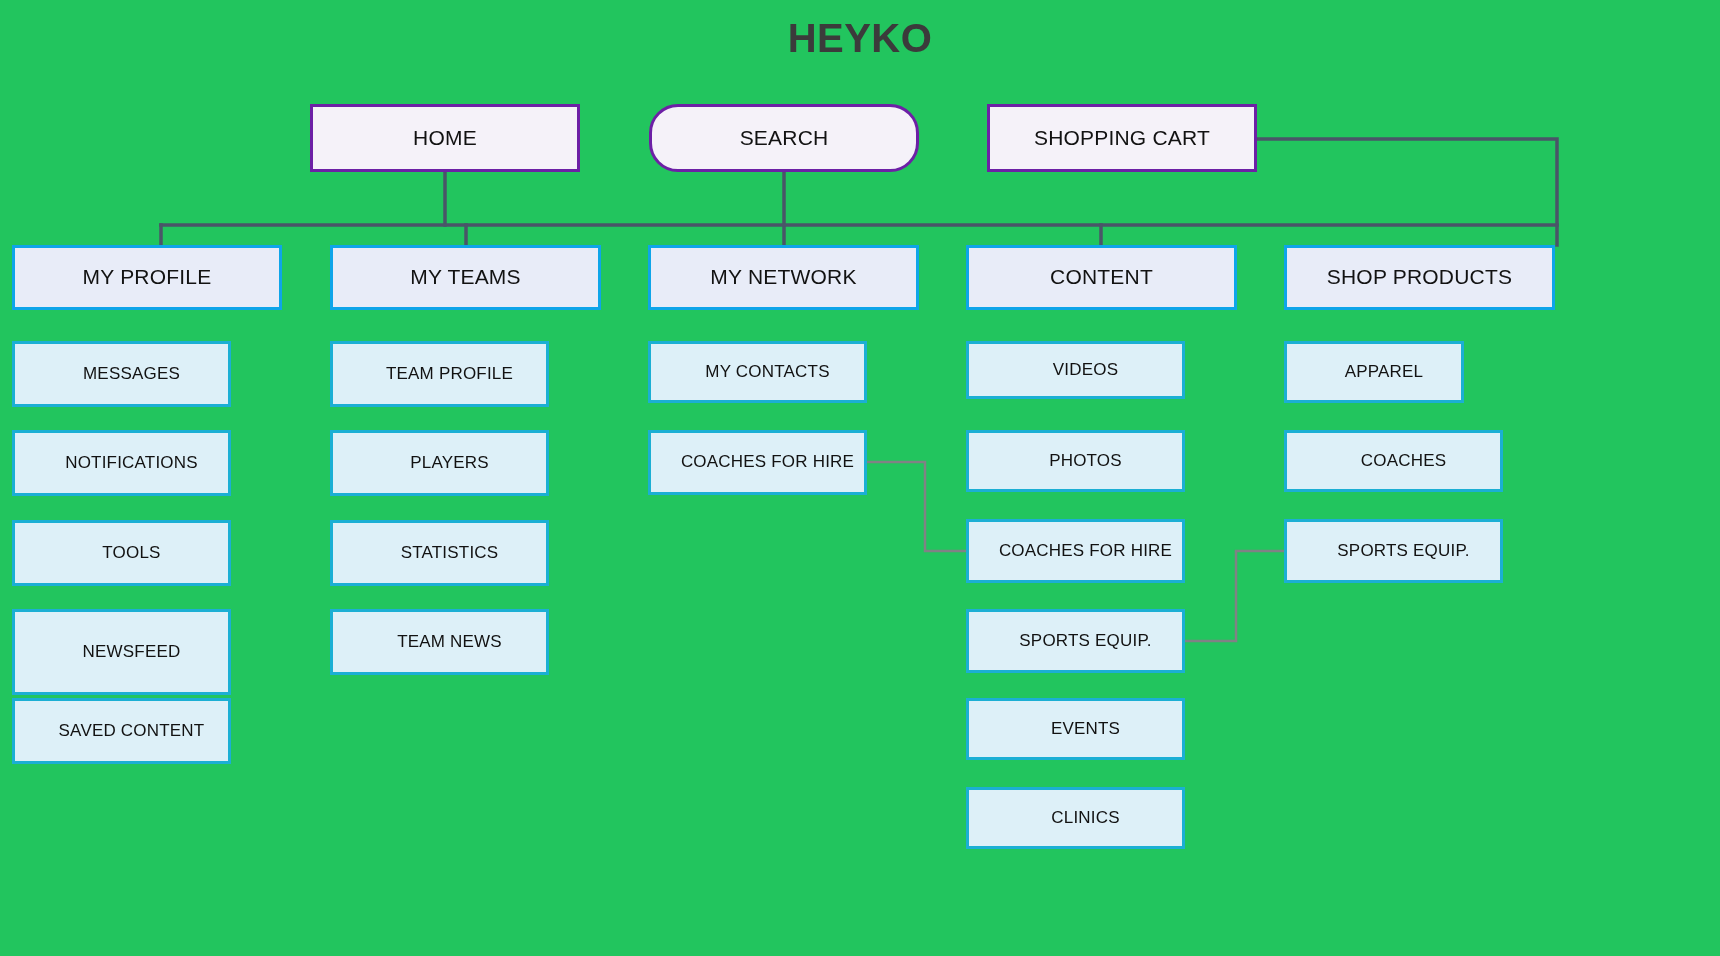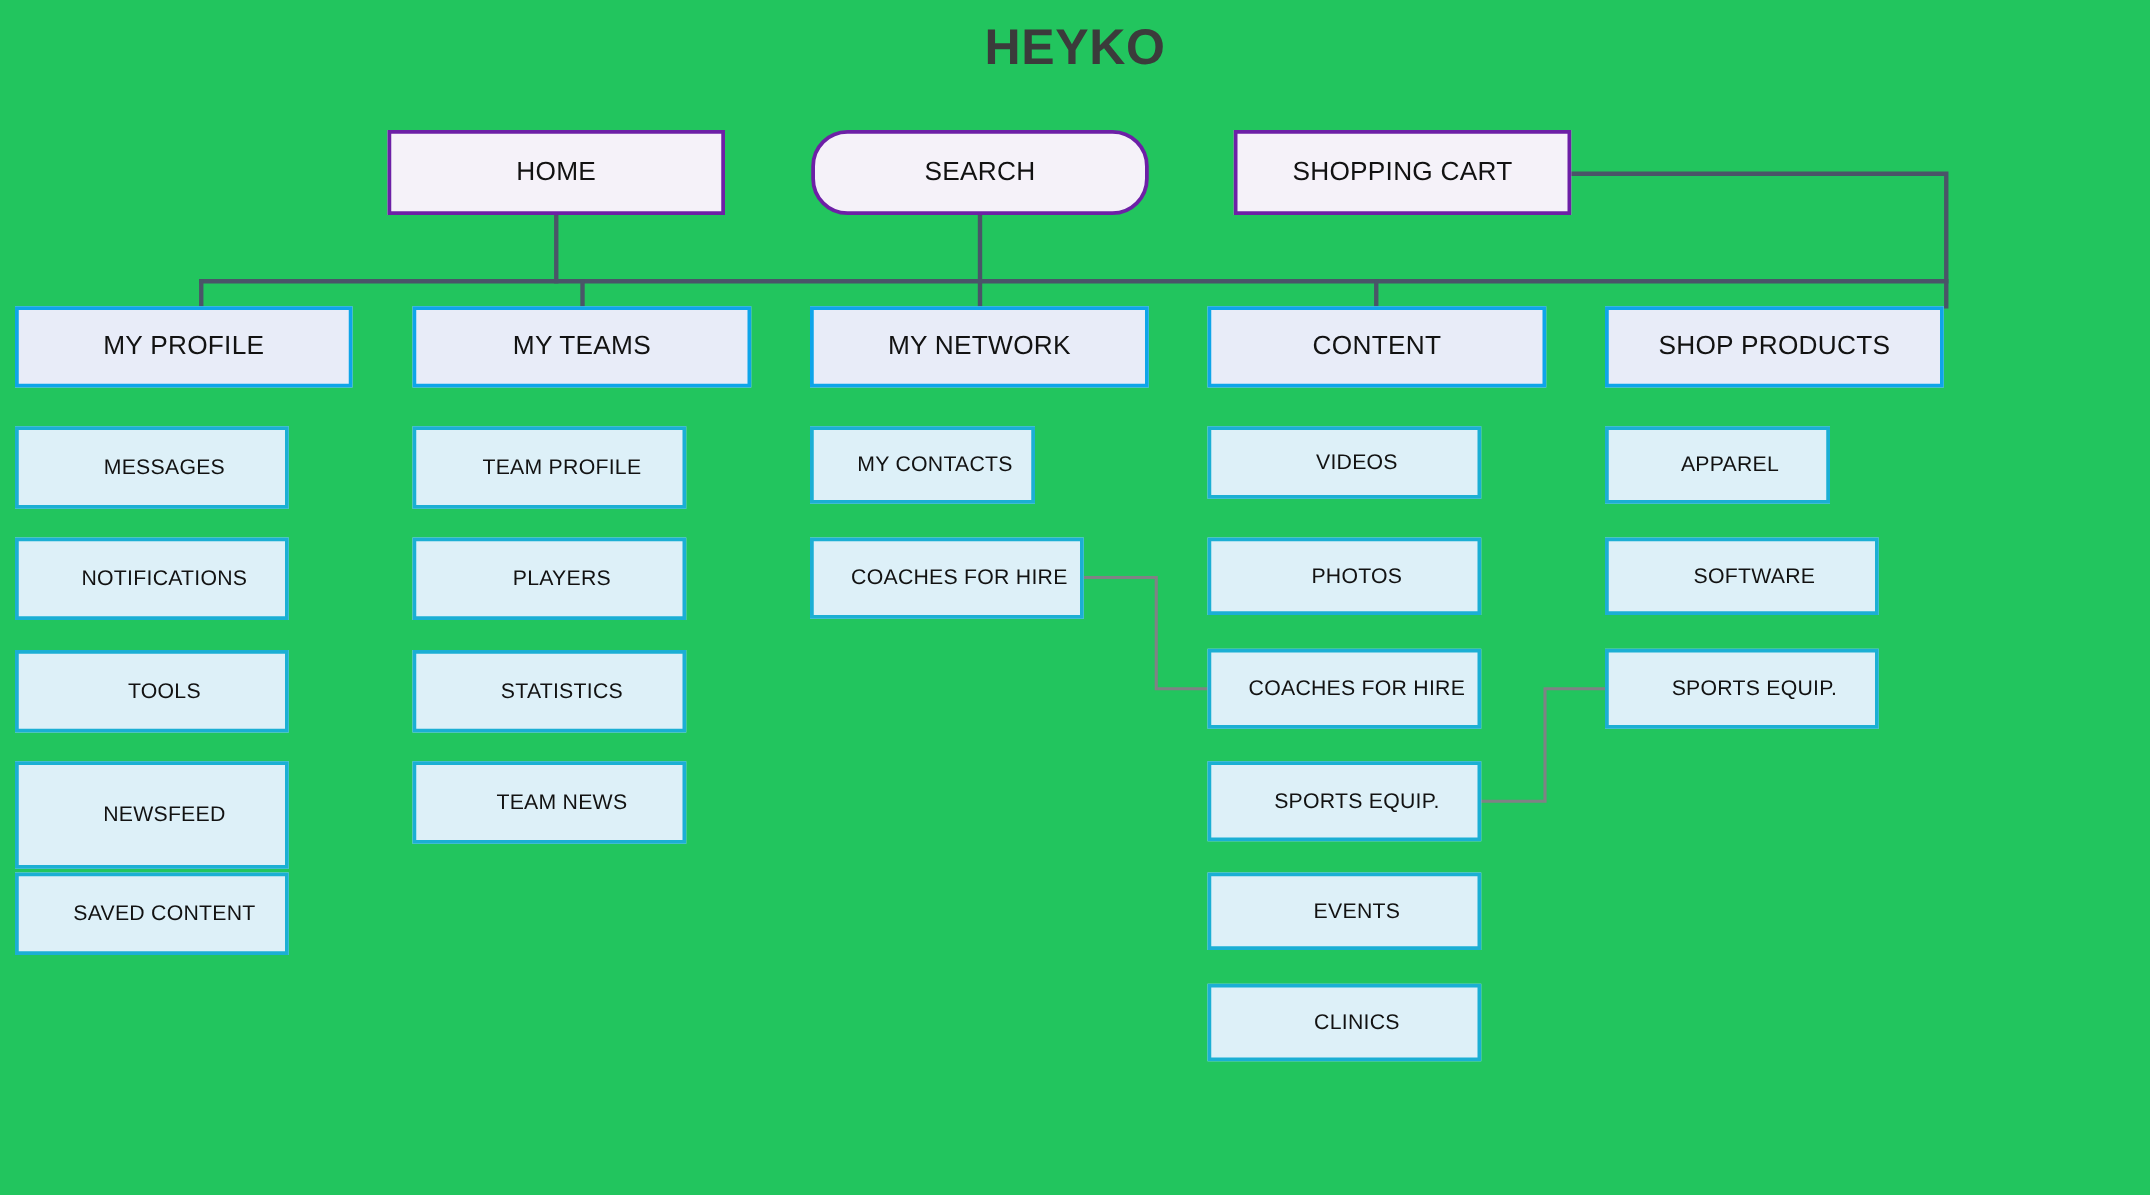--- a/index.html
+++ b/index.html
@@ -138,21 +138,21 @@
       </div>
       <div class="node lvl2" style="left: 330px; top: 520px; width: 219px; height: 66px;">
         <span>STATISTICS</span>
       </div>
       <div class="node lvl2" style="left: 330px; top: 609px; width: 219px; height: 66px;">
         <span>TEAM NEWS</span>
       </div>
       <div class="node lvl1" style="left: 648px; top: 245px; width: 271px; height: 65px;">
         <span>MY NETWORK</span>
       </div>
-      <div class="node lvl2" style="left: 648px; top: 341px; width: 180px; height: 62px;">
+      <div class="node lvl2" style="left: 648px; top: 341px; width: 219px; height: 62px;">
         <span>MY CONTACTS</span>
       </div>
       <div class="node lvl2" style="left: 648px; top: 430px; width: 219px; height: 65px;">
         <span>COACHES FOR HIRE</span>
       </div>
       <div class="node lvl1" style="left: 966px; top: 245px; width: 271px; height: 65px;">
         <span>CONTENT</span>
       </div>
       <div class="node lvl2" style="left: 966px; top: 341px; width: 219px; height: 58px;">
         <span>VIDEOS</span>
@@ -172,20 +172,20 @@
       <div class="node lvl2" style="left: 966px; top: 787px; width: 219px; height: 62px;">
         <span>CLINICS</span>
       </div>
       <div class="node lvl1" style="left: 1284px; top: 245px; width: 271px; height: 65px;">
         <span>SHOP PRODUCTS</span>
       </div>
       <div class="node lvl2" style="left: 1284px; top: 341px; width: 180px; height: 62px; align-items: center;">
         <span>APPAREL</span>
       </div>
       <div class="node lvl2" style="left: 1284px; top: 430px; width: 219px; height: 62px;">
-        <span>SOFTWARE</span>
+        <span>COACHES</span>
       </div>
       <div class="node lvl2" style="left: 1284px; top: 519px; width: 219px; height: 64px;">
         <span>SPORTS EQUIP.</span>
       </div>
     </div>
 
 </div>
 
 </body></html>

